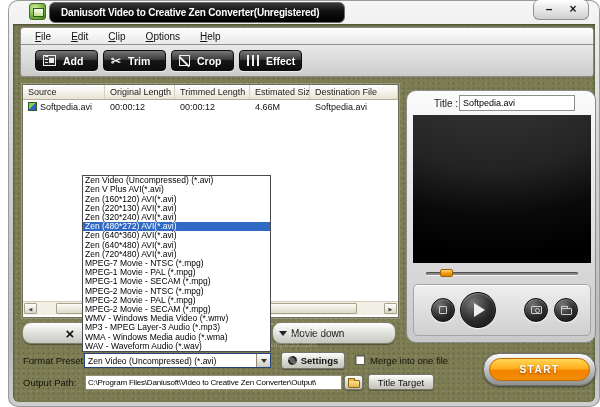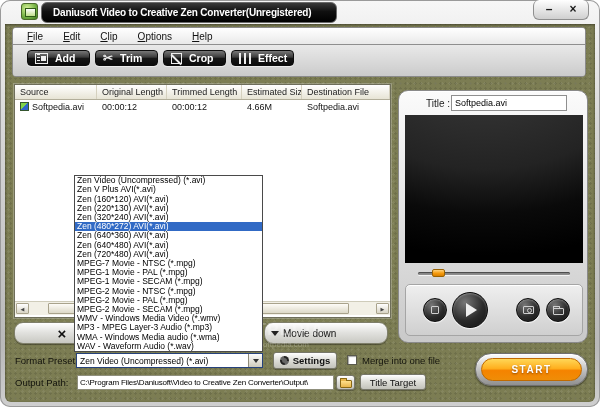--- a/index.html
+++ b/index.html
@@ -2,21 +2,21 @@
 <html><head>
 <meta charset="utf-8">
 <style>
   * { margin:0; padding:0; box-sizing:border-box; }
   html,body { width:600px; height:407px; background:#fff; font-family:"Liberation Sans", sans-serif; }
   #stage { position:relative; width:600px; height:407px; overflow:hidden; }
 
   
   .window { position:absolute; inset:0; border-radius:10px;
     background:linear-gradient(#f7f7f7,#d8d8d8 30%,#b9b9b9 85%,#cfcfcf);
-    box-shadow:inset 0 0 0 1px #9a9a9a, inset 0 1px 0 #fff; }
+    box-shadow:inset 0 0 0 1px #9a9a9a, inset 0 1px 0 #fff;margin-left:8px; }
 
   .titlebar { position:absolute; left:0; top:0; right:0; height:24px; }
   .app-icon { position:absolute; left:21px; top:3px; width:17px; height:17px; border-radius:3px;
     background:radial-gradient(circle at 35% 30%, #d8f29a, #7ab648 55%, #3d7a1e); border:1px solid #4a6a2a; }
   .app-icon::after { content:""; position:absolute; left:3px; top:4px; width:9px; height:7px;
     background:linear-gradient(#fff,#bfe08a); border:1px solid #2f5c17; }
   .title-pill { position:absolute; left:41px; top:2px; width:296px; height:21px;
     background:linear-gradient(#3a3a3a,#101010 45%,#000); border:1px solid #6a6a6a; border-radius:6px;
     color:#fff; font-size:10px; font-weight:bold; line-height:19px; padding-left:11px;
     letter-spacing:-0.2px; white-space:nowrap; overflow:hidden; }
@@ -37,21 +37,21 @@
 
   
   .top-panel { position:absolute; left:7px; top:3px; width:574px; height:50px;
     background:linear-gradient(#fdfdfd,#d6d6d6); border:1px solid #8a8a8a; border-radius:4px; overflow:hidden; }
   .menubar { height:17px; display:flex; align-items:center; gap:20px; padding-left:14px;
     background:linear-gradient(#ffffff,#e9e9e9); border-bottom:1px solid #8f8f8f; }
   .menu-item { font-size:10px; color:#111; }
   .menu-item::first-letter { text-decoration:underline; }
   .toolbar { display:flex; gap:5px; padding:5px 0 0 14px;
     background:linear-gradient(#e9e9e9,#c9c9c9); height:33px; }
-  .tb-btn { width:63px; height:16px; border-radius:4px; border:1px solid #0d0d0d;
+  .tb-btn { width:63px; height:21px; border-radius:4px; border:1px solid #0d0d0d;
     background:linear-gradient(#777 0%, #3a3a3a 45%, #161616 50%, #0c0c0c 100%);
     box-shadow:0 1px 0 rgba(255,255,255,.55); color:#fff; font-size:10.5px; font-weight:bold;
     display:flex; align-items:center; gap:7px; padding-left:7px; }
   
   .ic-film { position:relative; width:13px; height:11px; border:1px solid #eee; background:rgba(255,255,255,.08); }
   .ic-film::before { content:""; position:absolute; left:1px; top:0; bottom:0; width:3px;
     background:repeating-linear-gradient(#eee 0 1px, transparent 1px 3px); }
   .ic-film::after { content:""; position:absolute; right:1px; top:2px; width:5px; height:5px; background:#eee; }
   .ic-scissors { font-size:12px; color:#eee; line-height:12px; }
   .ic-crop { position:relative; width:11px; height:11px; border:1px solid #eee; }

